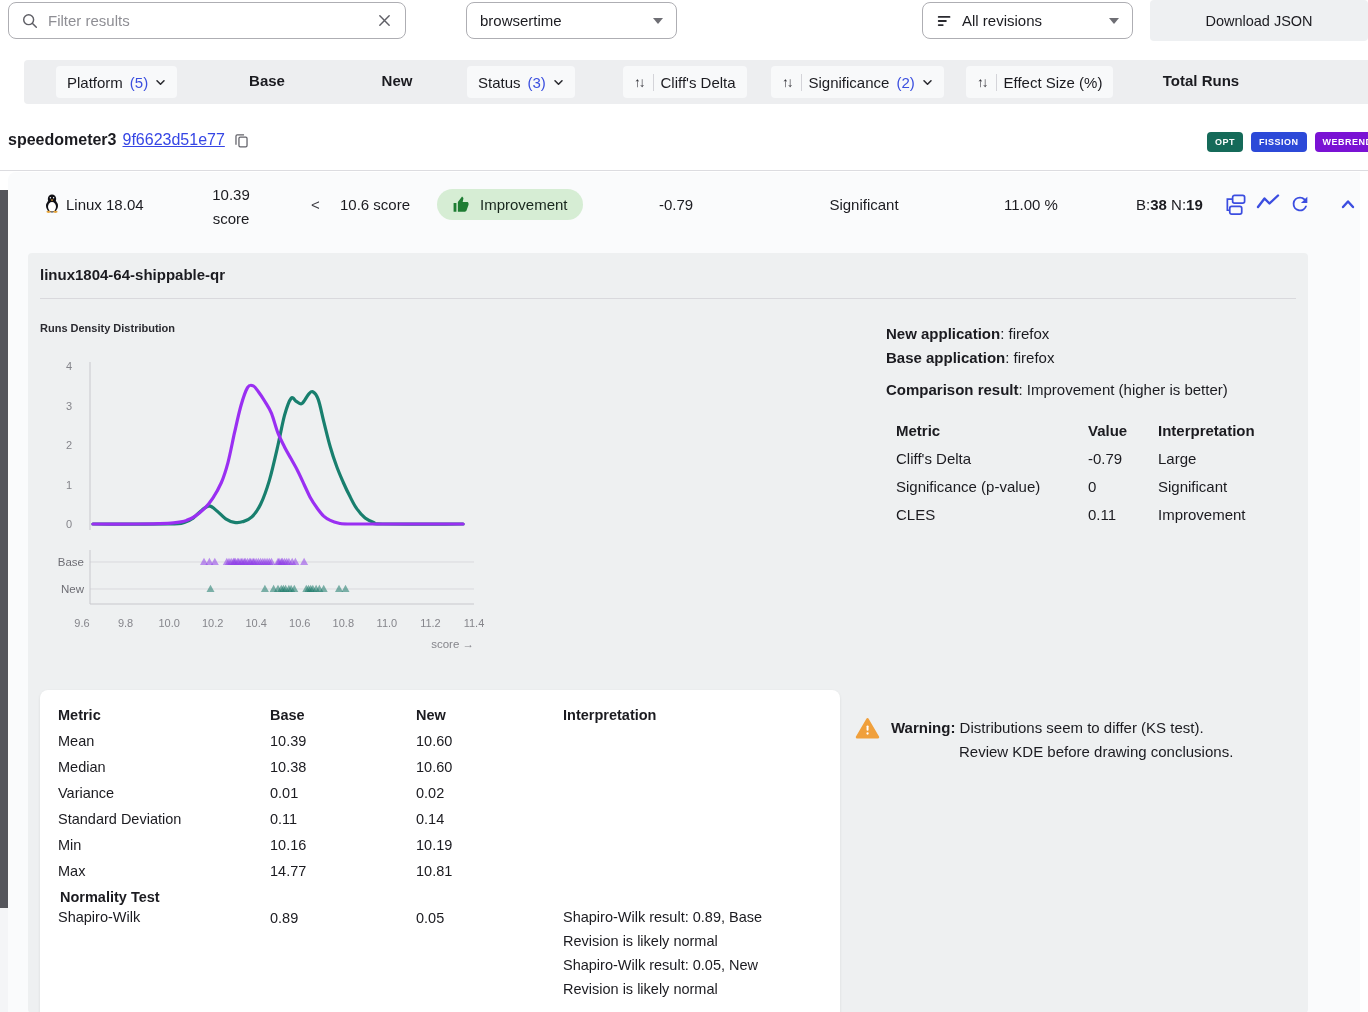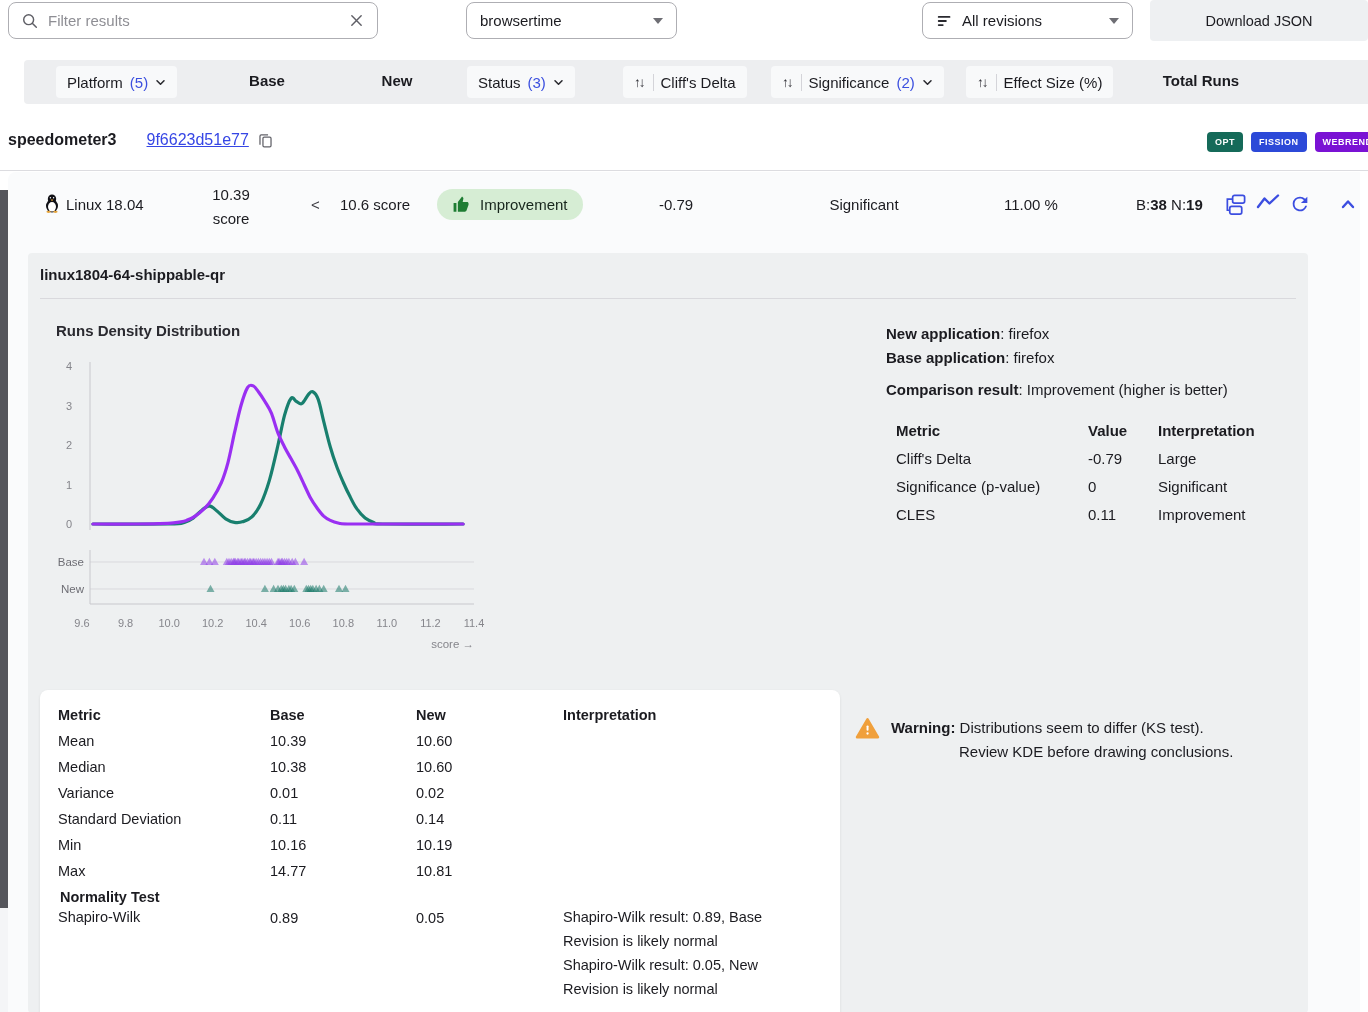--- a/index.html
+++ b/index.html
@@ -1,21 +1,21 @@
 <!DOCTYPE html>
 <html><head>
 <meta charset="utf-8">
 <style>
   * { margin:0; padding:0; box-sizing:border-box; }
   html,body { background:#fff; }
   body { font-family:"Liberation Sans", sans-serif; color:#1b1b20; }
   .page { position:relative; width:1368px; height:1012px; overflow:hidden; background:#fff; }
 
   
-  .filter-box { position:absolute; left:8px; top:2px; width:370px; height:37px;
+  .filter-box { position:absolute; left:8px; top:2px; width:398px; height:37px;
     border:1px solid #aeaeb3; border-radius:8px; background:#fff;
     display:flex; align-items:center; padding:0 12px; gap:9px;justify-content:flex-end; }
   .filter-box input { flex:1; border:none; outline:none; font:15px "Liberation Sans",sans-serif; color:#1b1b20; background:transparent; }
   .filter-box input::placeholder { color:#8e8e94; }
   .select { position:absolute; top:2px; height:37px; width:211px; border:1px solid #aeaeb3; border-radius:8px;
     background:#fff; display:flex; align-items:center; padding:0 13px; gap:8px; font-size:15px; cursor:pointer; }
   .sel-caret { width:0; height:0; border-left:5px solid transparent; border-right:5px solid transparent;
     border-top:6px solid #6e6e74; margin-left:auto; }
   .download-btn { position:absolute; left:1150px; top:0; width:218px; height:41px; background:#eef0f2;
     border:none; border-radius:4px; font:14.5px "Liberation Sans",sans-serif; color:#1b1b20;
@@ -26,21 +26,21 @@
   .chip { position:absolute; top:6px; height:32px; background:#f8f9fa; border:none; border-radius:4px;
     display:flex; align-items:center; gap:7px; padding:0 11px; font:15px "Liberation Sans",sans-serif; color:#1b1b20; cursor:pointer; }
   .chip .cnt { color:#3b4fdf; }
   .chip .vdiv { width:1px; height:17px; background:#d4d4d9; }
   .sort-glyph { font-size:13.5px; letter-spacing:-2px; color:#2f2f36; padding-right:2px; }
   .col-label { position:absolute; top:12px; font-weight:bold; font-size:15px; text-align:center; }
 
   
   .suite-line { position:absolute; left:8px; top:131px; display:flex; align-items:center; gap:6px; font-size:16px; }
   .suite-name { font-weight:bold; }
-  .hash-link { color:#3646e5; text-decoration:underline; cursor:pointer;margin-left:24px; }
+  .hash-link { color:#3646e5; text-decoration:underline; cursor:pointer; }
   .copy-btn { background:none; border:none; cursor:pointer; padding:0; margin-left:2px; display:flex; }
   .badges { position:absolute; top:132px; left:1207px; display:flex; gap:8px; }
   .badge { height:20px; border-radius:4px; color:#fff; font-size:9px; font-weight:bold; letter-spacing:.5px;
     display:flex; align-items:center; padding:0 8px; }
   .hdr-divider { position:absolute; left:0; top:170px; width:1368px; height:1px; background:#dcdce0; }
 
   .edge-strip-dark { position:absolute; left:0; top:190px; width:8px; height:718px; background:#55565c; }
   .edge-strip-light { position:absolute; left:0; top:908px; width:8px; height:104px; background:#f4f5f7; }
 
   
@@ -54,21 +54,21 @@
     display:flex; align-items:center; gap:9px; padding:0 15px; font-size:15px; color:#17261c; }
   .runs b { font-weight:bold; }
   .row-icons { position:absolute; left:1216px; top:20px; display:flex; gap:9px; align-items:center; }
   .icon-btn { background:none; border:none; padding:0; cursor:pointer; display:flex; }
   .collapse-btn { position:absolute; left:1330px; top:22px; background:none; border:none; cursor:pointer; padding:0; display:flex; }
 
   
   .panel { position:absolute; left:20px; top:81px; width:1280px; height:760px; background:#eef0f1; border-radius:4px; }
   .panel-subtitle { position:absolute; left:12px; top:13px; font-size:15px; font-weight:bold; }
   .panel-divider { position:absolute; left:12px; top:45px; width:1256px; height:1px; background:#d9d9dd; }
-  .chart-title { position:absolute; left:28px; top:69px; font-size:15px; font-weight:bold; color:#2a2a30; }
+  .chart-title { position:absolute; left:12px; top:69px; font-size:11px; font-weight:bold; color:#2a2a30; }
   #kde-svg { position:absolute; left:12px; top:97px; }
 
   .info-zone { position:absolute; left:858px; top:69px; width:412px; font-size:15px; }
   .info-line { line-height:24px; }
   .info-line b { font-weight:bold; }
   .comparison-line { margin-top:8px; line-height:24px; }
   .metrics-table { margin-top:15px; padding-left:10px; }
   .m-row { display:grid; grid-template-columns:192px 70px 1fr; line-height:28px; }
   .m-head { font-weight:bold; }
 

